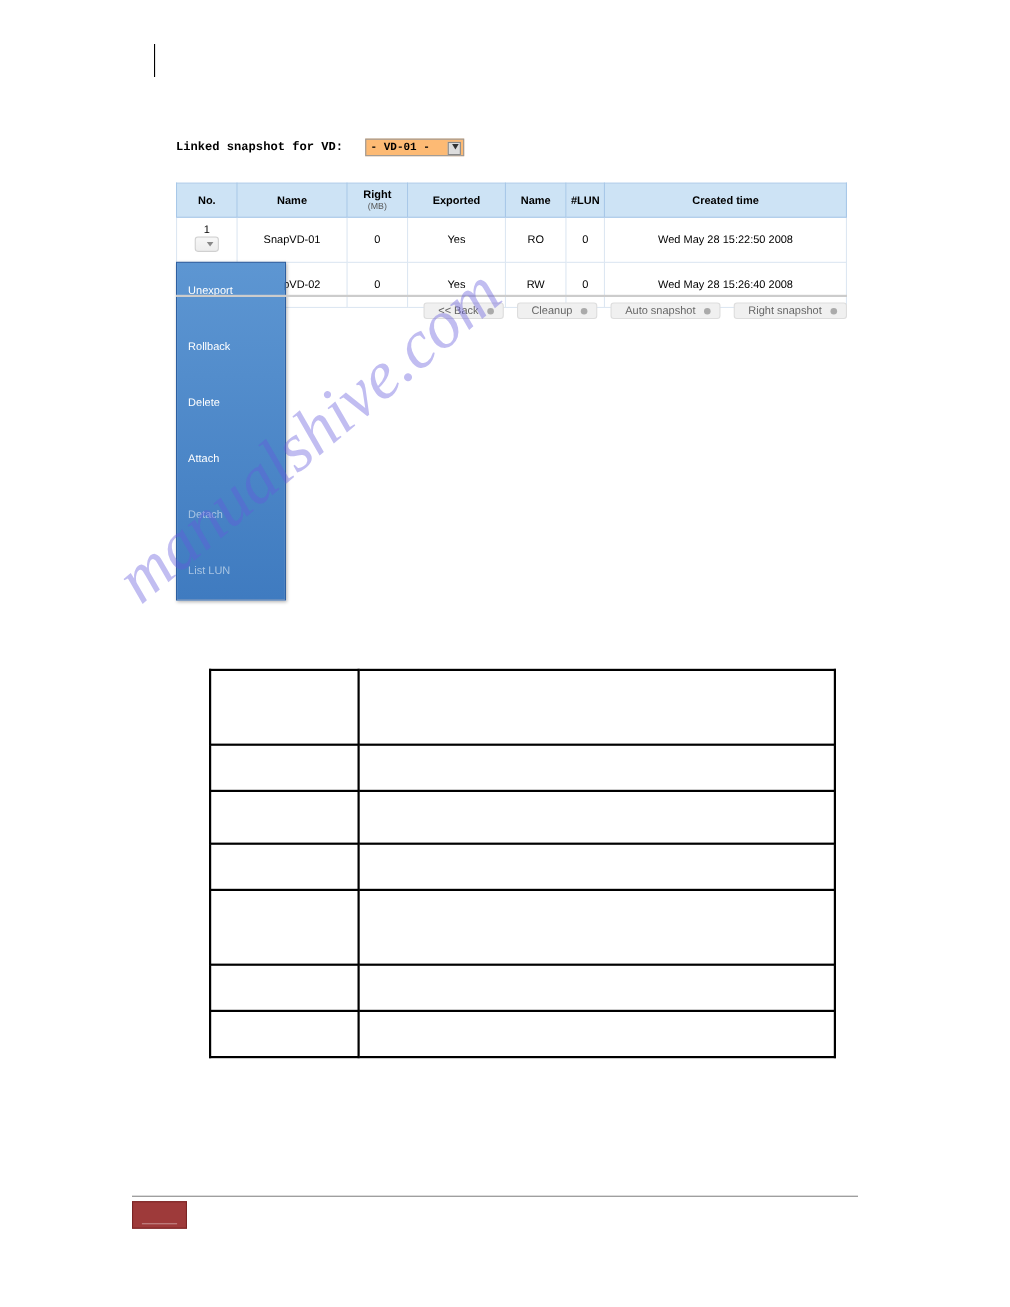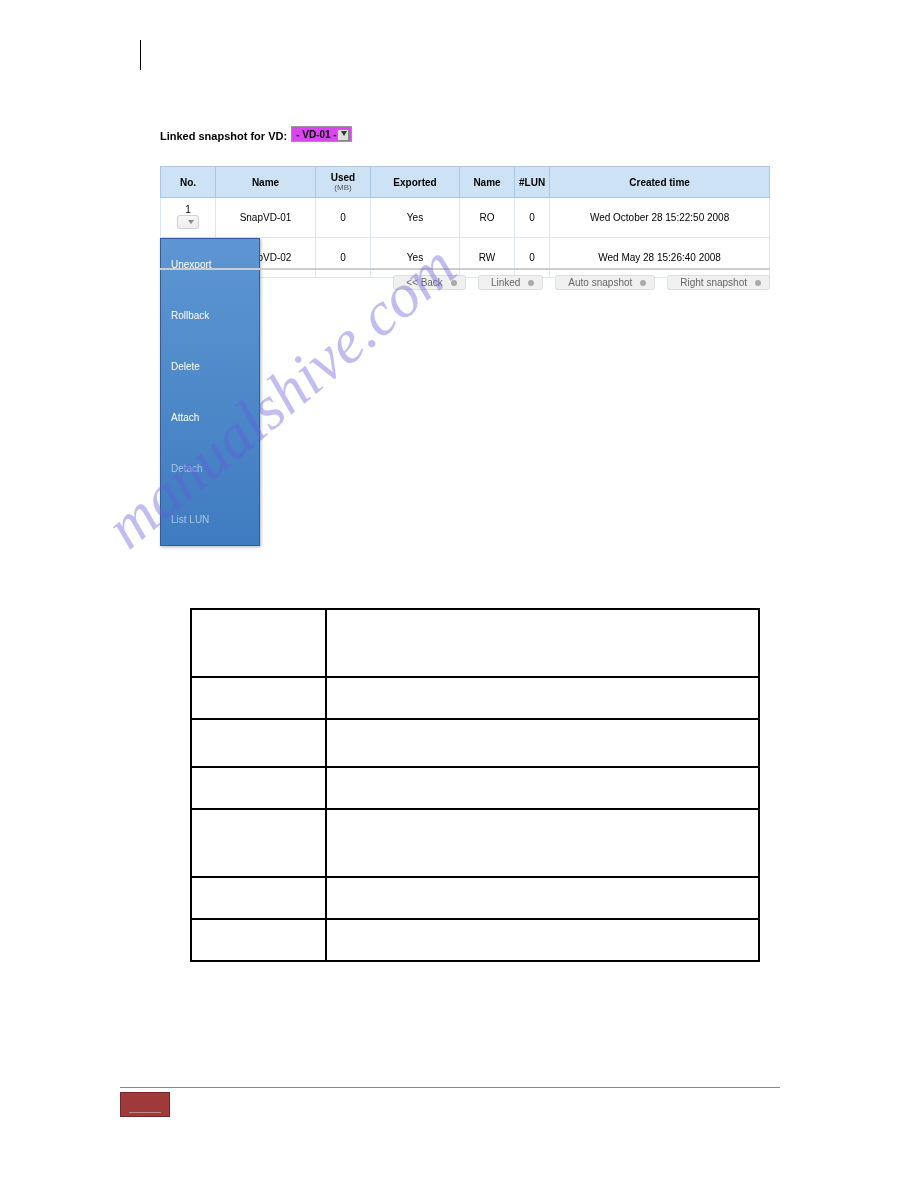--- a/index.html
+++ b/index.html
@@ -23,31 +23,32 @@
       position: absolute;
       left: 160px;
       top: 126px;
       width: 610px;
     }
     .header-label {
       font-weight: bold;
       font-size: 11px;
       margin-bottom: 6px;
       display: flex;
-      align-items: flex-end;
-      gap: 4px;
+      align-items: center;
+      gap: 20px;
+      font-family: Liberation Mono, monospace;
     }
     .dropdown {
       display: inline-flex;
       align-items: center;
       border: 1px solid #999;
-      padding: 0 14px 0 4px;
+      padding: 0 30px 0 4px;
       font-size: 10px;
       height: 16px;
-      background: #d946ef;
+      background: #fdba74;
       position: relative;
     }
     .dropdown::after {
       content: "";
       position: absolute;
       right: 2px;
       top: 2px;
       width: 10px;
       height: 10px;
       background: #ddd;
@@ -224,41 +225,41 @@
       <span class="tri"></span>
     </span>
   </div>
 
   <table class="snapshot">
     <thead>
       <tr>
         <th style="width:55px">No.</th>
         <th style="width:100px">Name</th>
         <th style="width:55px">
-          <span>Used</span>
+          <span>Right</span>
           <span class="sub">(MB)</span>
         </th>
         <th style="width:89px">Exported</th>
         <th style="width:55px">Name</th>
         <th style="width:32px">#LUN</th>
         <th>Created time</th>
       </tr>
     </thead>
     <tbody>
       <tr>
         <td>
           <span>1</span><br>
           <span class="row-btn"></span>
         </td>
         <td>SnapVD-01</td>
         <td>0</td>
         <td>Yes</td>
         <td>RO</td>
         <td>0</td>
-        <td>Wed October 28 15:22:50 2008</td>
+        <td>Wed May 28 15:22:50 2008</td>
       </tr>
       <tr>
         <td>
           <span>2</span><br>
           <span class="row-btn active"></span>
         </td>
         <td>SnapVD-02</td>
         <td>0</td>
         <td>Yes</td>
         <td>RW</td>
@@ -277,21 +278,21 @@
   <div class="disabled">Detach</div>
   <div class="disabled">List LUN</div>
 </div>
 
 <div class="toolbar">
   <span class="tb-btn">
     <span>&lt;&lt; Back</span>
     <span class="dot"></span>
   </span>
   <span class="tb-btn">
-    <span>Linked</span>
+    <span>Cleanup</span>
     <span class="dot"></span>
   </span>
   <span class="tb-btn">
     <span>Auto snapshot</span>
     <span class="dot"></span>
   </span>
   <span class="tb-btn">
     <span>Right snapshot</span>
     <span class="dot"></span>
   </span>

